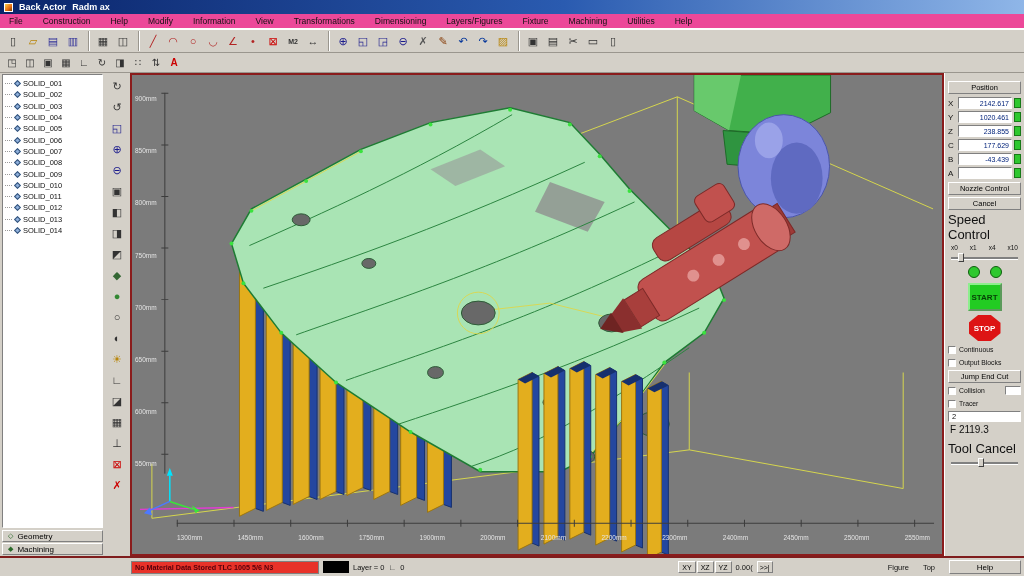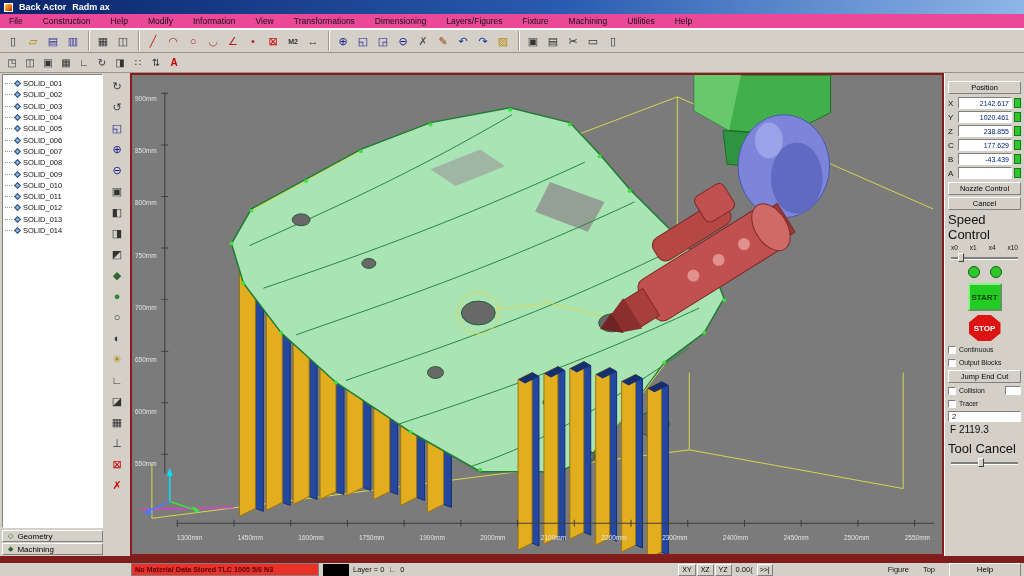--- a/index.html
+++ b/index.html
@@ -54,21 +54,21 @@
   .jog-row{display:flex;justify-content:center;gap:10px;margin:2px 0;flex:0 0 auto;}
   .jog-btn{width:12px;height:12px;border-radius:50%;background:#2ec82e;border:1px solid #0e5e0e;}
   .start-btn{width:34px;height:28px;margin:1px auto;background:#22cc22;border:2px outset #8dee8d;color:#063f06;font-size:8px;font-weight:bold;display:flex;align-items:center;justify-content:center;flex:0 0 auto;cursor:default;}
   .stop-btn{width:32px;height:26px;margin:1px auto;background:#dd1414;clip-path:polygon(30% 0,70% 0,100% 30%,100% 70%,70% 100%,30% 100%,0 70%,0 30%);color:#fff;font-size:8px;font-weight:bold;display:flex;align-items:center;justify-content:center;flex:0 0 auto;cursor:default;}
   .check-row{display:flex;align-items:center;gap:3px;height:11px;font-size:6.8px;color:#111;flex:0 0 auto;}
   .checkbox{width:8px;height:8px;background:#fff;border:1px solid;border-color:#808080 #fff #fff #808080;flex:0 0 auto;}
   .mini-box{width:16px;height:9px;background:#fff;border:1px solid;border-color:#808080 #fff #fff #808080;margin-left:auto;}
   .small-field{height:11px;background:#fff;border:1px solid;border-color:#808080 #fff #fff #808080;font-size:7.5px;display:flex;align-items:center;padding:0 3px;color:#111;flex:0 0 auto;}
   .feed-label{font-size:10px;color:#111;padding-left:2px;flex:0 0 auto;}
   
-  .bottombar{height:20px;flex:0 0 auto;background:#d4d0c8;border-top:7px solid #7f1d1d;display:flex;align-items:center;gap:4px;padding:0 3px;font-size:8px;}
+  .bottombar{height:20px;flex:0 0 auto;background:#d4d0c8;border-top:2px solid #7f1d1d;display:flex;align-items:center;gap:4px;padding:0 3px;font-size:8px;}
   .warn{margin-left:128px;width:188px;height:13px;background:#e83229;color:#57000a;font-size:7.2px;font-weight:bold;display:flex;align-items:center;padding:0 3px;border:1px solid #808080;white-space:nowrap;overflow:hidden;flex:0 0 auto;}
   .blackbox{width:26px;height:12px;background:#000;flex:0 0 auto;}
   .status-text{font-size:7.5px;color:#111;flex:0 0 auto;}
   .coord-icon{font-size:8px;color:#333;flex:0 0 auto;}
   .plane-group{display:flex;gap:1px;margin-left:auto;flex:0 0 auto;}
   .plane-btn{height:12px;padding:0 3px;font-size:7px;background:#d4d0c8;border:1px solid;border-color:#fff #808080 #808080 #fff;display:flex;align-items:center;cursor:default;}
   .zoom-text{font-size:7.5px;color:#111;flex:0 0 auto;}
   .expand-btn{height:12px;padding:0 2px;font-size:7px;background:#d4d0c8;border:1px solid;border-color:#fff #808080 #808080 #fff;display:flex;align-items:center;flex:0 0 auto;cursor:default;}
   .figure-label{margin-left:111px;font-size:7.5px;color:#111;flex:0 0 auto;}
   .view-label{margin-left:10px;font-size:7.5px;color:#111;flex:0 0 auto;}

